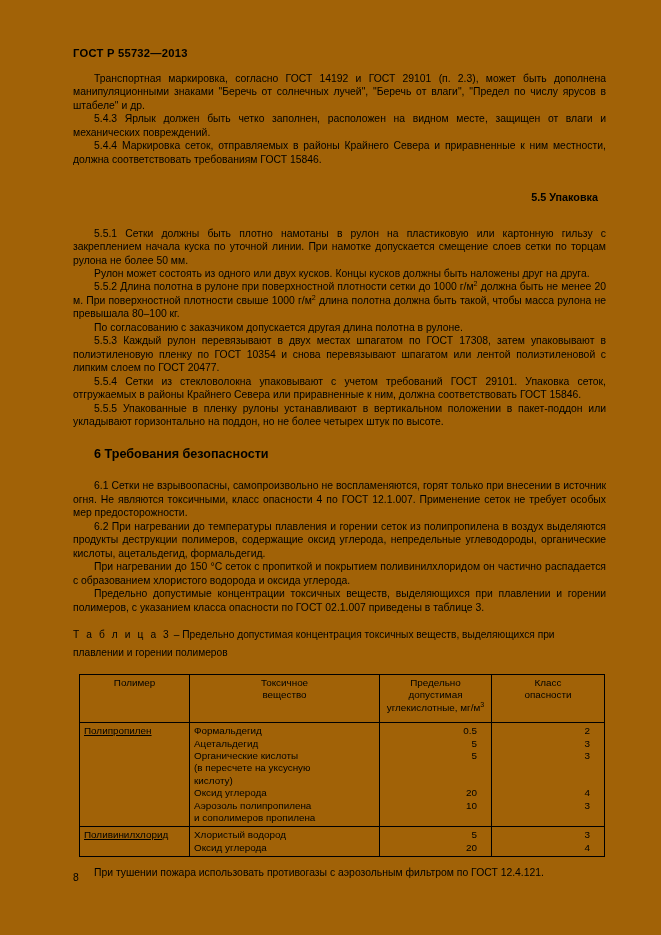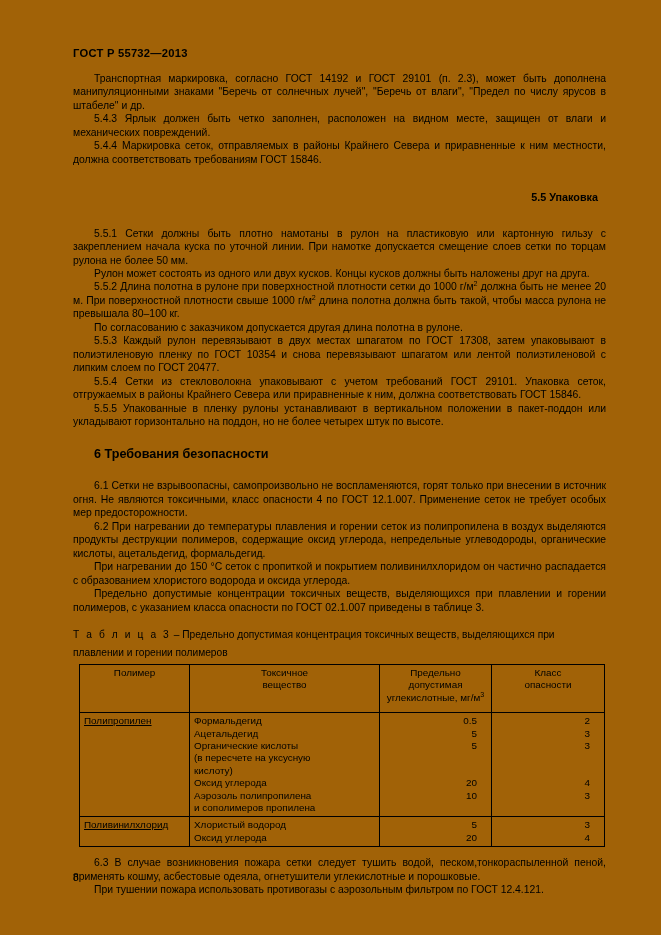--- a/index.html
+++ b/index.html
@@ -84,21 +84,21 @@
     text-align: left;
   }
   .table-caption .tbl-word {
     letter-spacing: 2.1px;
   }
 
   
   table.gost {
     border-collapse: collapse;
     width: 525px;
-    margin: 2px 0 0 6px;
+    margin: 12px 0 0 6px;
     table-layout: fixed;
     font-size: 9.9px;
   }
   table.gost col.c1 { width: 110px; }
   table.gost col.c2 { width: 190px; }
   table.gost col.c3 { width: 112px; }
   table.gost col.c4 { width: 113px; }
 
   table.gost td {
     border: 1px solid #000000;
@@ -248,20 +248,19 @@
           <td class="num">
             <span class="line">3</span>
             <span class="line">4</span>
           </td>
         </tr>
       </tbody>
     </table>
 
     <div class="sp-9"></div>
 
-    <p class="para indent">6.3 В случае возникновения пожара сетки следует тушить водой, песком,тонкораспыленной пеной, применять кошму, асбестовые одеяла, огнетушители углекислотные и порошковые.</p>
     <p class="para indent">При тушении пожара использовать противогазы с аэрозольным фильтром по ГОСТ 12.4.121.</p>
 
   </div>
 
   <div class="page-number">8</div>
 
 </div>
 
 </body></html>

